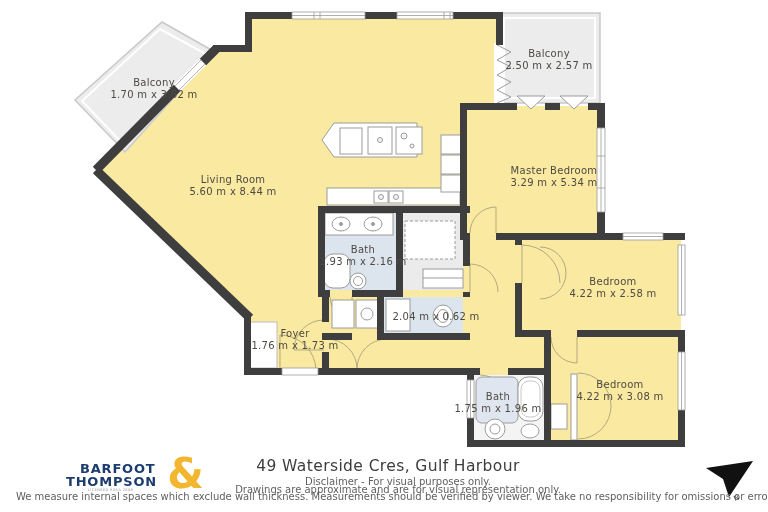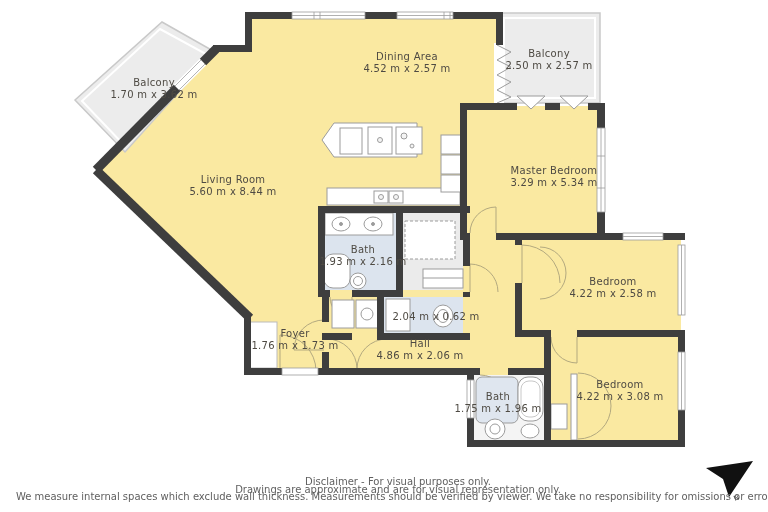--- a/index.html
+++ b/index.html
@@ -185,24 +185,20 @@
 
     <g>
       <path d="M706 468 L753 461 L729 497 L723 479 Z" fill="#111111"></path>
     </g>
   </svg>
 
   <div class="plan-label" style="left:154px;top:89px">
     <span class="nm">Balcony</span>
     <span class="dm">1.70 m x 3.62 m</span>
   </div>
-  <div class="plan-label" style="left:407px;top:63px">
-    <span class="nm">Dining Area</span>
-    <span class="dm">4.52 m x 2.57 m</span>
-  </div>
   <div class="plan-label" style="left:549px;top:60px">
     <span class="nm">Balcony</span>
     <span class="dm">2.50 m x 2.57 m</span>
   </div>
   <div class="plan-label" style="left:233px;top:186px">
     <span class="nm">Living Room</span>
     <span class="dm">5.60 m x 8.44 m</span>
   </div>
   <div class="plan-label" style="left:554px;top:177px">
     <span class="nm">Master Bedroom</span>
@@ -216,34 +212,37 @@
     <span class="nm">Bedroom</span>
     <span class="dm">4.22 m x 2.58 m</span>
   </div>
   <div class="plan-label" style="left:436px;top:317px">
     <span class="dm">2.04 m x 0.62 m</span>
   </div>
   <div class="plan-label" style="left:295px;top:340px">
     <span class="nm">Foyer</span>
     <span class="dm">1.76 m x 1.73 m</span>
   </div>
-  <div class="plan-label" style="left:420px;top:350px">
-    <span class="nm">Hall</span>
-    <span class="dm">4.86 m x 2.06 m</span>
-  </div>
   <div class="plan-label" style="left:498px;top:403px">
     <span class="nm">Bath</span>
     <span class="dm">1.75 m x 1.96 m</span>
   </div>
   <div class="plan-label" style="left:620px;top:391px">
     <span class="nm">Bedroom</span>
     <span class="dm">4.22 m x 3.08 m</span>
   </div>
 
+  <div class="address">49 Waterside Cres, Gulf Harbour</div>
   <div class="disclaimer">
     <div>Disclaimer - For visual purposes only.</div>
     <div>Drawings are approximate and are for visual representation only.</div>
     <div>We measure internal spaces which exclude wall thickness. Measurements should be verified by viewer. We take no responsibility for omissions or errors.</div>
   </div>
 
+  <div class="logo">
+    <div class="l1">BARFOOT</div>
+    <div class="l2">THOMPSON</div>
+    <div class="amp">&amp;</div>
+    <div class="tag">LICENSED REAA 2008</div>
+  </div>
 
   <div class="north-n">N</div>
 </div>
 
 </body></html>

